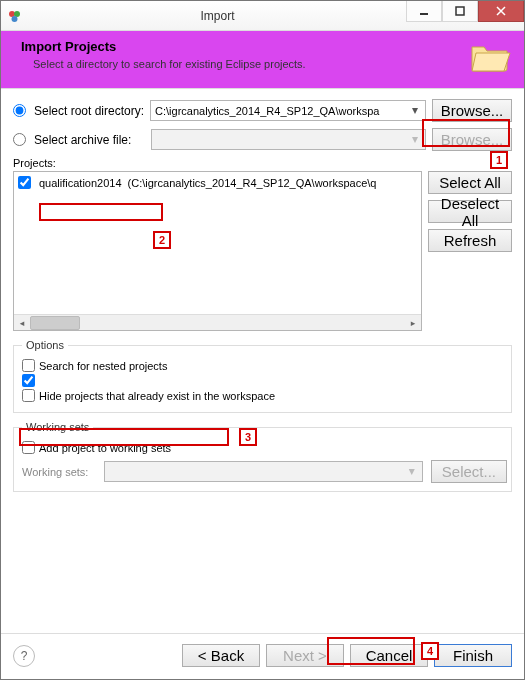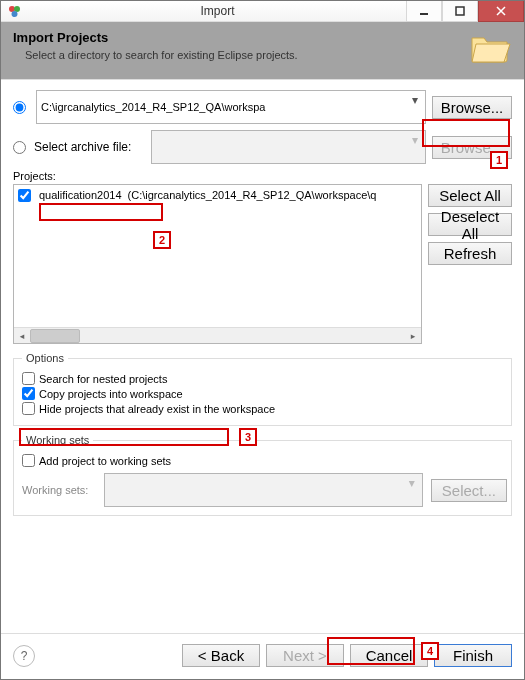--- a/index.html
+++ b/index.html
@@ -9,52 +9,52 @@
     font-size: 12px;
     background: #fff;
     color: #000;
     width: 525px;
     height: 680px;
     overflow: hidden;
     border: 1px solid #777;
     position: relative;
   }
   .titlebar {
-    height: 21px;
+    height: 30px;
     background: linear-gradient(#fff,#f4f4f4);
     border-bottom: 1px solid #ddd;
     display: flex;
     align-items: center;
     padding: 0 0 0 6px;
     position: relative;
   }
   .titlebar .appicon { width:16px; height:16px; margin-right:6px; }
   .titlebar .title { flex:1; text-align:center; font-size:12px; color:#333; }
   .winbtns { display:flex; height:100%; }
   .winbtn { width:36px; height:22px; border:1px solid transparent; display:flex; align-items:center; justify-content:center; margin-top:-1px; }
   .winbtn.min, .winbtn.max { background:#fcfcfc; border:1px solid #d8d8d8; color:#555;}
   .winbtn.close { background:#c75050; border:1px solid #a84040; color:#fff; width:46px;}
   .winbtn svg { width:10px; height:10px; }
   .header {
-    background:#a3a3a3;
+    background:#d946ef;
     border-bottom:1px solid #ddd;
-    padding:8px 12px 10px 12px;
+    padding:8px 12px 10px 20px;
     position:relative;
     min-height:58px;
   }
   .header h1 { margin:0; font-size:13px; font-weight:bold; }
   .header p { margin:4px 0 0 12px; font-size:11px; color:#333; }
   .folder-icon { position:absolute; right:12px; top:6px; }
   .content { padding:10px 12px 0 12px; }
   .row { display:flex; align-items:center; margin-bottom:6px; gap:6px; }
   .row label { display:flex; align-items:center; gap:4px; white-space:nowrap; }
   input[type=radio], input[type=checkbox] { margin:0 4px 0 0; }
   .textinput {
     flex:1;
-    height:34px;
+    height:21px;
     border:1px solid #b5b5b5;
     background:#fff;
     padding:0 16px 0 4px;
     font-size:11px;
     position:relative;
   }
   .textinput.disabled { background:#f2f2f2; color:#aaa; }
   .combo-arrow {
     position:absolute; right:2px; top:3px; width:12px; height:14px;
     color:#555;
@@ -77,21 +77,21 @@
   .projects-area { display:flex; gap:6px; }
   .listbox {
     flex:1;
     height:160px;
     border:1px solid #b5b5b5;
     background:#fff;
     position:relative;
     overflow:hidden;
     padding:4px;
   }
-  .list-item { display:flex; align-items:flex-start; gap:4px; font-size:11px; white-space:nowrap; }
+  .list-item { display:flex; align-items:center; gap:4px; font-size:11px; white-space:nowrap; }
   .btn-stack { display:flex; flex-direction:column; gap:6px; width:84px; }
   .scrollbar-h {
     position:absolute; bottom:0; left:0; right:0; height:16px;
     background:#f0f0f0; border-top:1px solid #ddd; display:flex; align-items:center;
   }
   .scroll-arrow { width:16px; height:16px; display:flex; align-items:center; justify-content:center; color:#666; font-size:9px;}
   .scroll-thumb { width:50px; height:14px; background:#cdcdcd; border:1px solid #bbb; border-radius:2px; }
   fieldset {
     border:1px solid #ddd;
     margin:8px 0 0 0;
@@ -172,20 +172,21 @@
       <path d="M8 16 h34 l-6 18 H4 Z" fill="#ffe9b3" stroke="#caa54a"></path>
     </svg>
   </span>
 </div>
 
 <div class="content">
 
   <div class="row">
     <label>
       <input type="radio" name="src" checked="" style="">
+      <span>Select root directory:</span>
     </label>
     <div class="combo-wrap">
       <input class="textinput" value="C:\igrcanalytics_2014_R4_SP12_QA\workspa" style="">
       <span class="combo-arrow">▾</span>
     </div>
     <div class="browse-col">
       <button class="btn">Browse...</button>
     </div>
   </div>
 
@@ -227,21 +228,20 @@
   </div>
 
   <fieldset>
     <legend>Options</legend>
     <div class="opt-row">
       <input type="checkbox" style="">
       <span>Search for nested projects</span>
     </div>
     <div class="opt-row">
       <input type="checkbox" checked="" style="">
-      <span>Copy projects into workspace</span>
     </div>
     <div class="opt-row">
       <input type="checkbox" style="">
       <span>Hide projects that already exist in the workspace</span>
     </div>
   </fieldset>
 
   <fieldset>
     <legend>Working sets</legend>
     <div class="opt-row">

